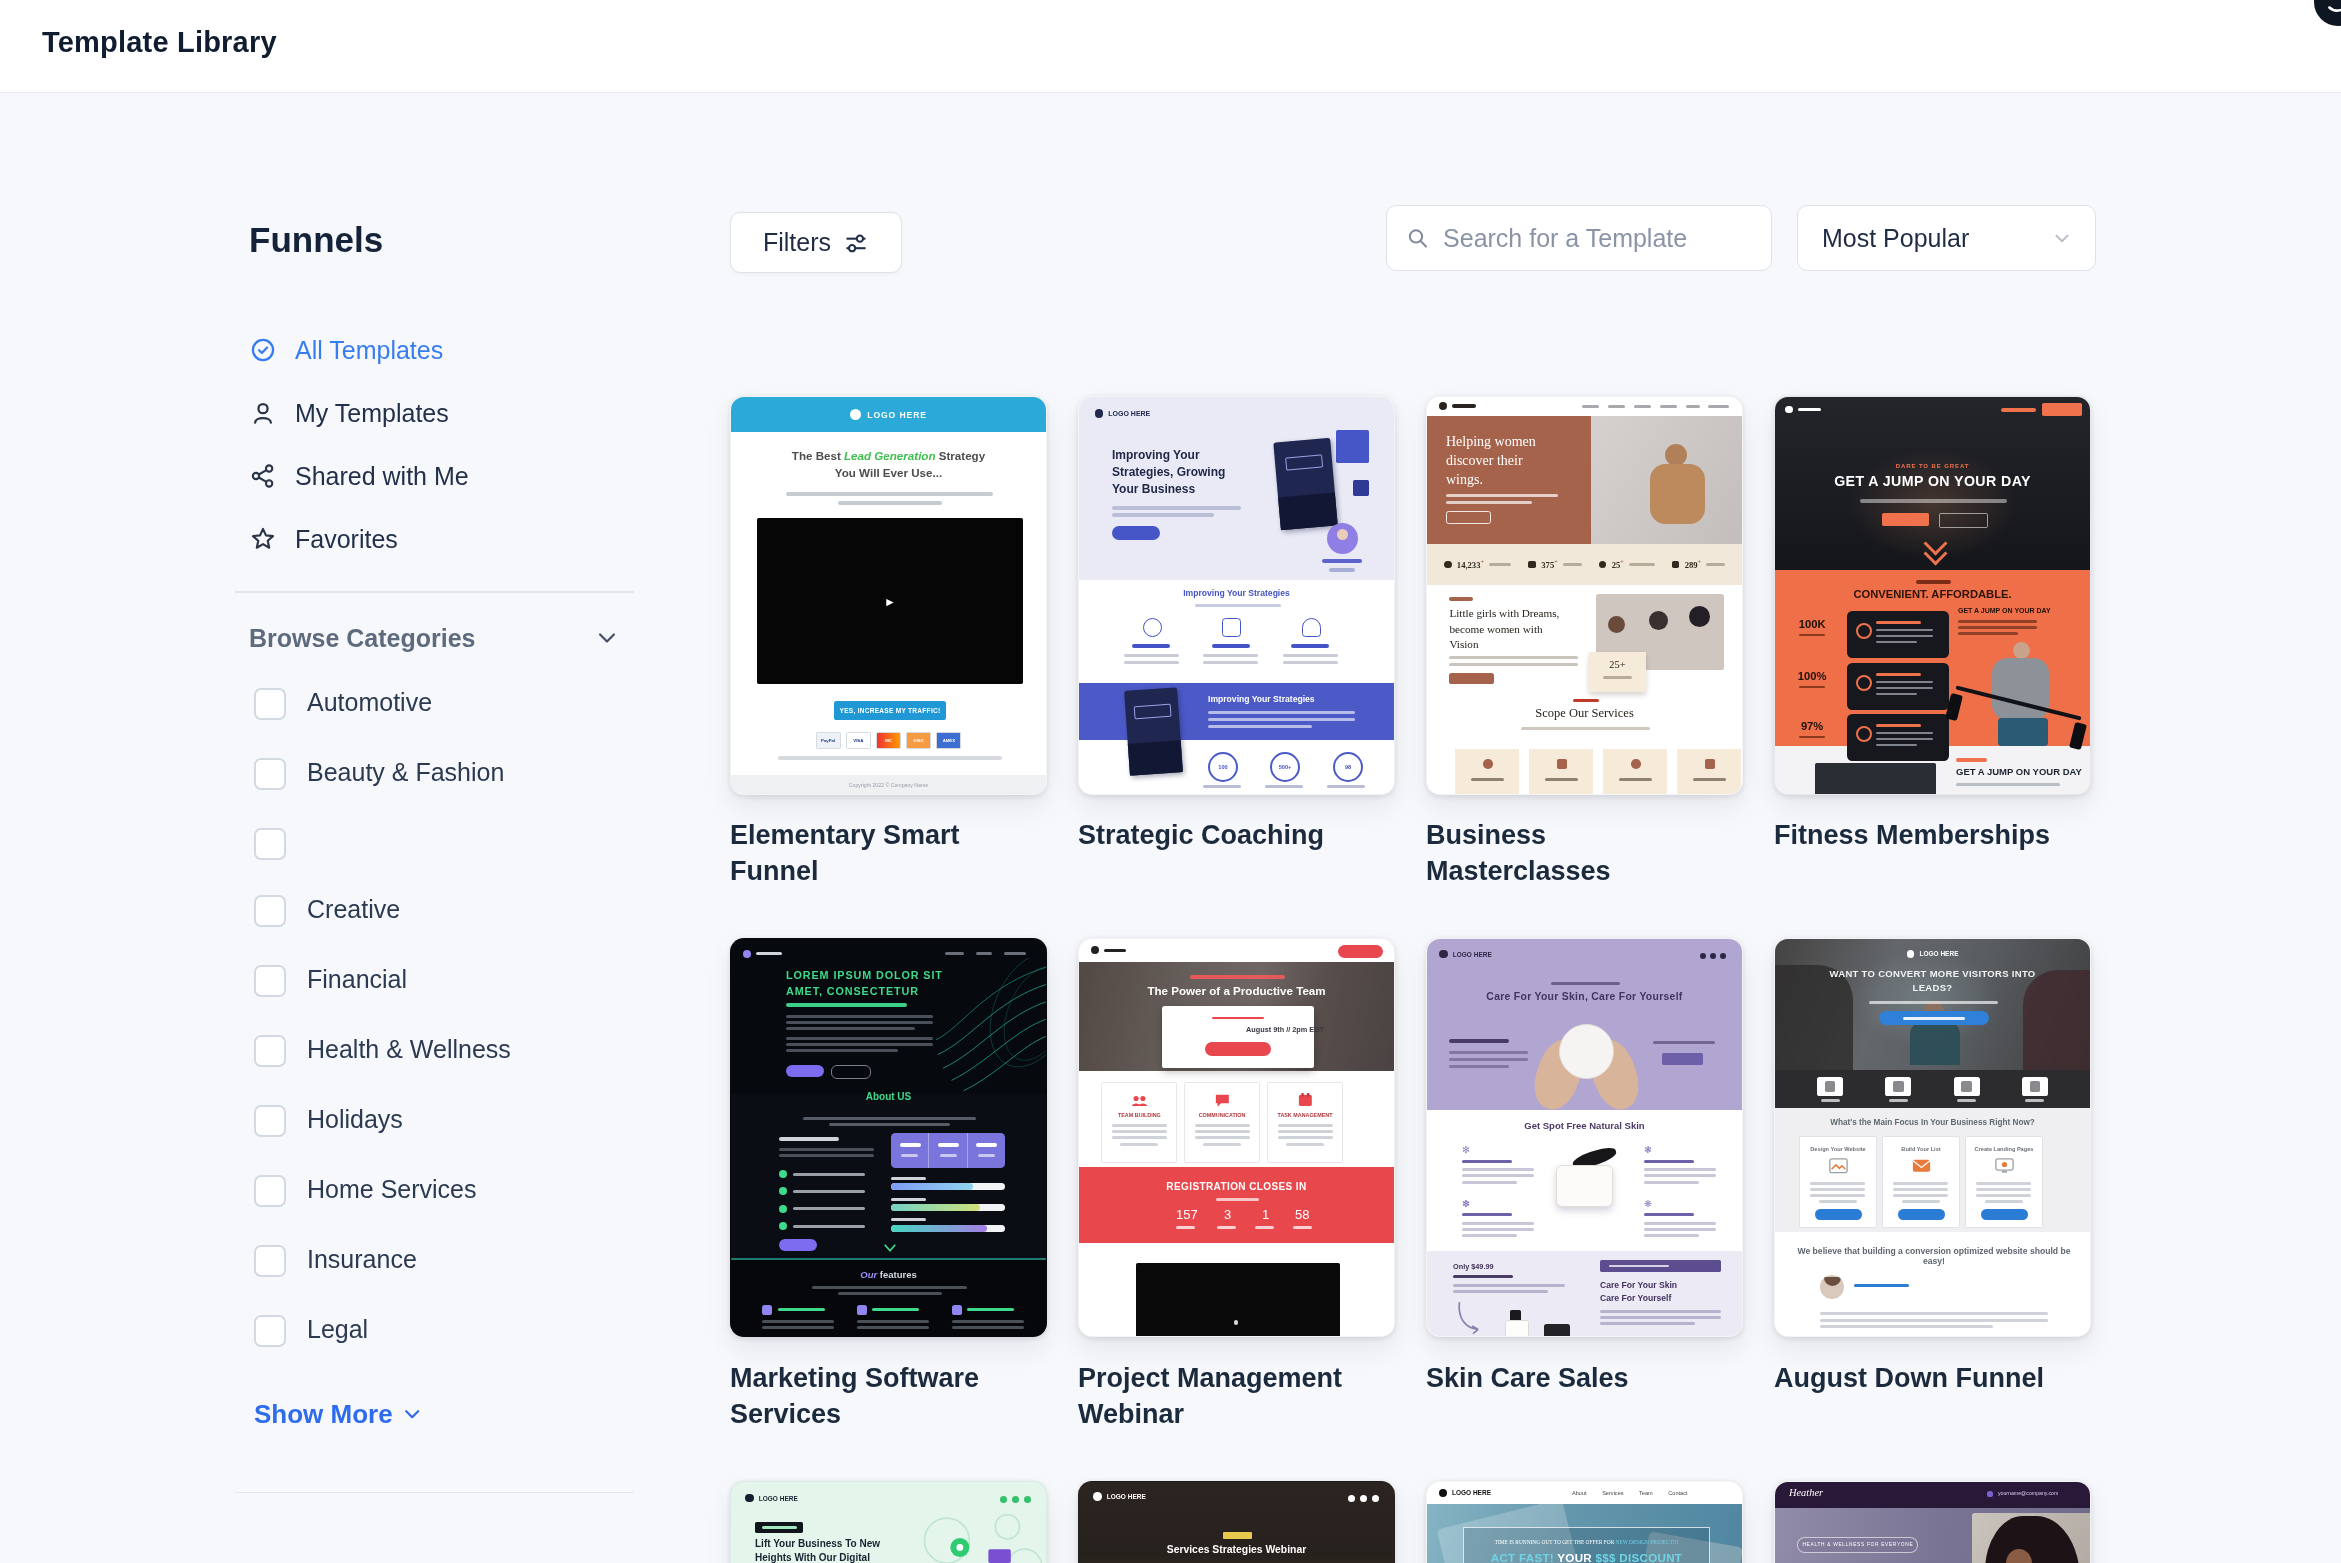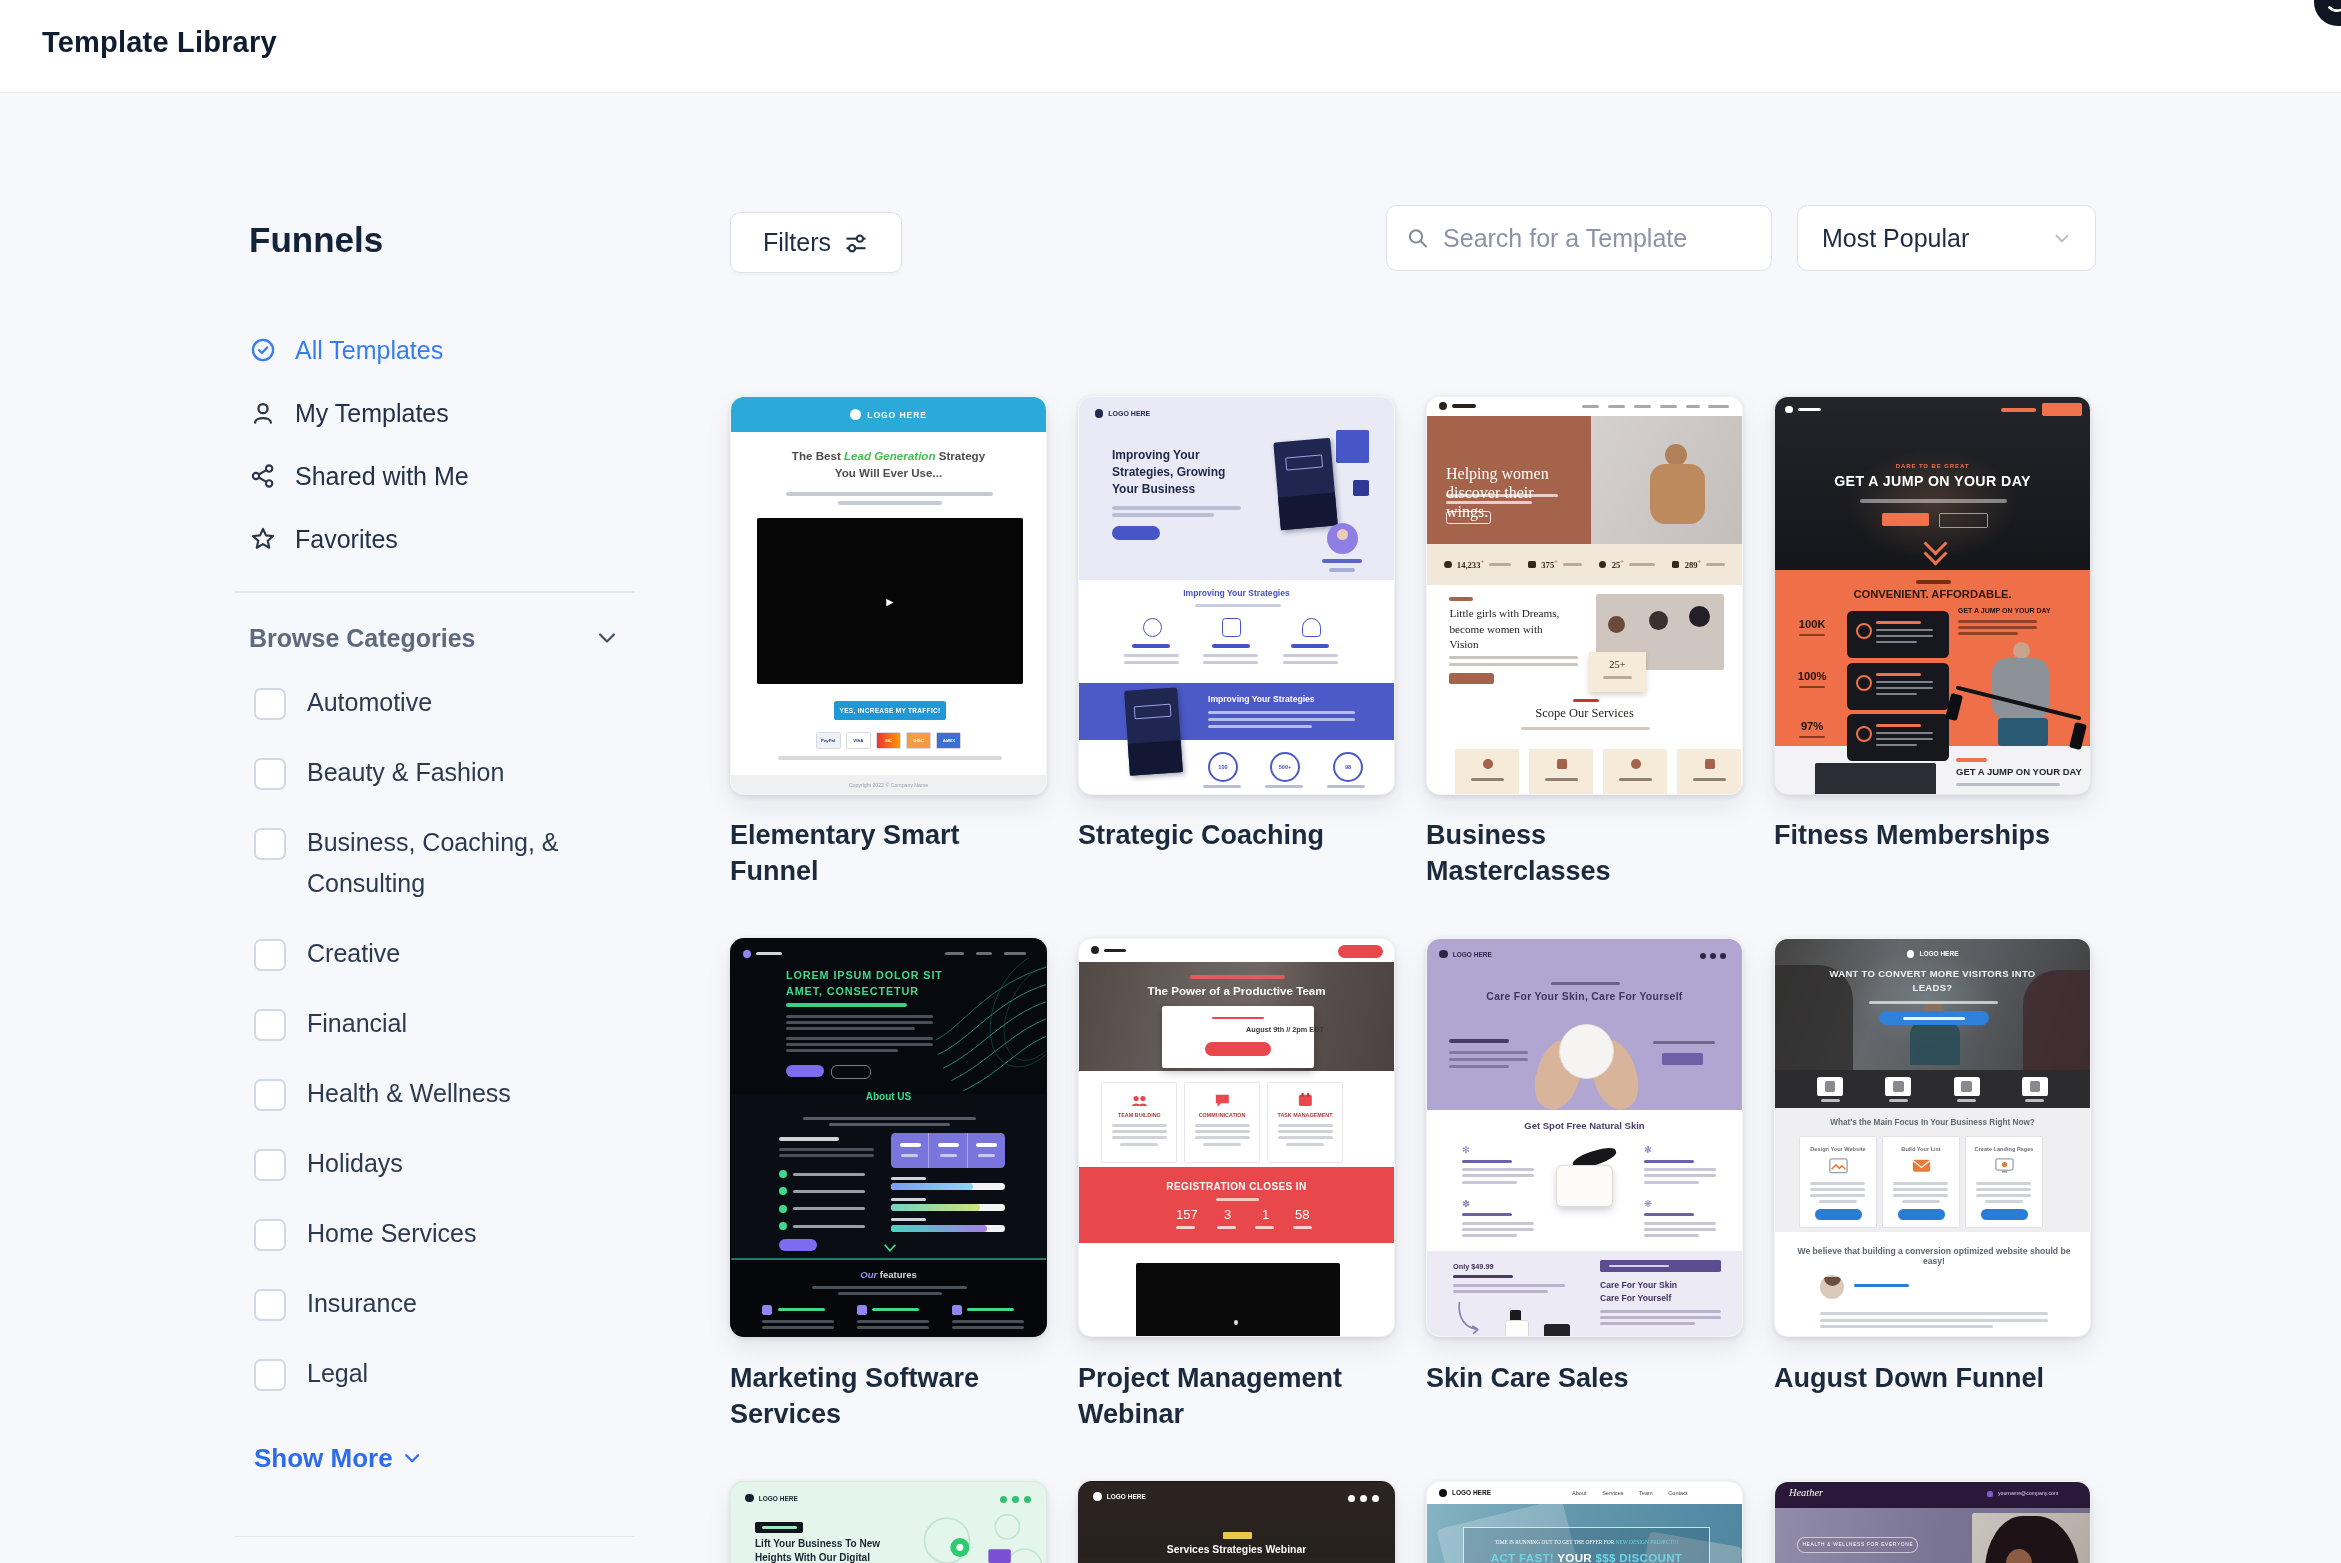--- a/index.html
+++ b/index.html
@@ -189,21 +189,20 @@
       <div class="cat">
           <span class="cb"></span>
           <span class="lbl">Automotive</span>
         </div>
       <div class="cat">
           <span class="cb"></span>
           <span class="lbl">Beauty &amp; Fashion</span>
         </div>
       <div class="cat">
           <span class="cb"></span>
-          <span class="lbl">Business, Coaching, &amp; Consulting</span>
         </div>
       <div class="cat">
           <span class="cb"></span>
           <span class="lbl">Creative</span>
         </div>
       <div class="cat">
           <span class="cb"></span>
           <span class="lbl">Financial</span>
         </div>
       <div class="cat">
@@ -364,21 +363,21 @@
         <div class="b" style="left:181px;top:7.8px;width:17px;height:3.5px;background:#a9a9ad;"></div>
         <div class="b" style="left:207px;top:7.8px;width:17px;height:3.5px;background:#a9a9ad;"></div>
         <div class="b" style="left:233px;top:7.8px;width:17px;height:3.5px;background:#a9a9ad;"></div>
         <div class="b" style="left:259px;top:7.8px;width:14px;height:3.5px;background:#a9a9ad;"></div>
         <div class="b" style="left:281px;top:7.8px;width:21px;height:3.5px;background:#a9a9ad;"></div>
         <div class="c3-heroL"></div>
         <div class="c3-heroR">
           <span class="dot" style="position:absolute;left:74px;top:28px;width:22.4px;height:22.4px;background:#b08159;"></span>
           <span class="b" style="left:59px;top:48px;width:55px;height:60px;background:#bd8a5e;border-radius:15.5px;"></span>
         </div>
-        <div class="abs serif" style="left:19px;top:35px;font-size:16px;color:#fff;line-height:19px;margin-top:32px;"><span>Helping women</span><br><span>discover their</span><br><span>wings.</span></div>
+        <div class="abs serif" style="left:19px;top:35px;font-size:14px;color:#fff;line-height:19px;"><span>Helping women</span><br><span>discover their</span><br><span>wings.</span></div>
         <div class="b" style="left:19px;top:97px;width:112px;height:2.6px;background:rgba(255,255,255,.7);"></div>
         <div class="b" style="left:19px;top:104px;width:86px;height:2.6px;background:rgba(255,255,255,.7);"></div>
         <div class="b" style="left:19px;top:114px;width:43px;height:11.2px;border:0.9px solid rgba(255,255,255,.85);background:transparent;"></div>
         <div class="c3-stats">
           <div class="c3-stat">
               <span class="dot" style="width:7.8px;height:7.8px;background:#33291f;"></span>
               <span class="c3-num"><span>14,233</span><sup>+</sup></span>
               <span class="b" style="position:static;display:inline-block;width:22.4px;height:2.6px;background:#b9ab9c;"></span>
             </div>
           <div class="c3-stat">

